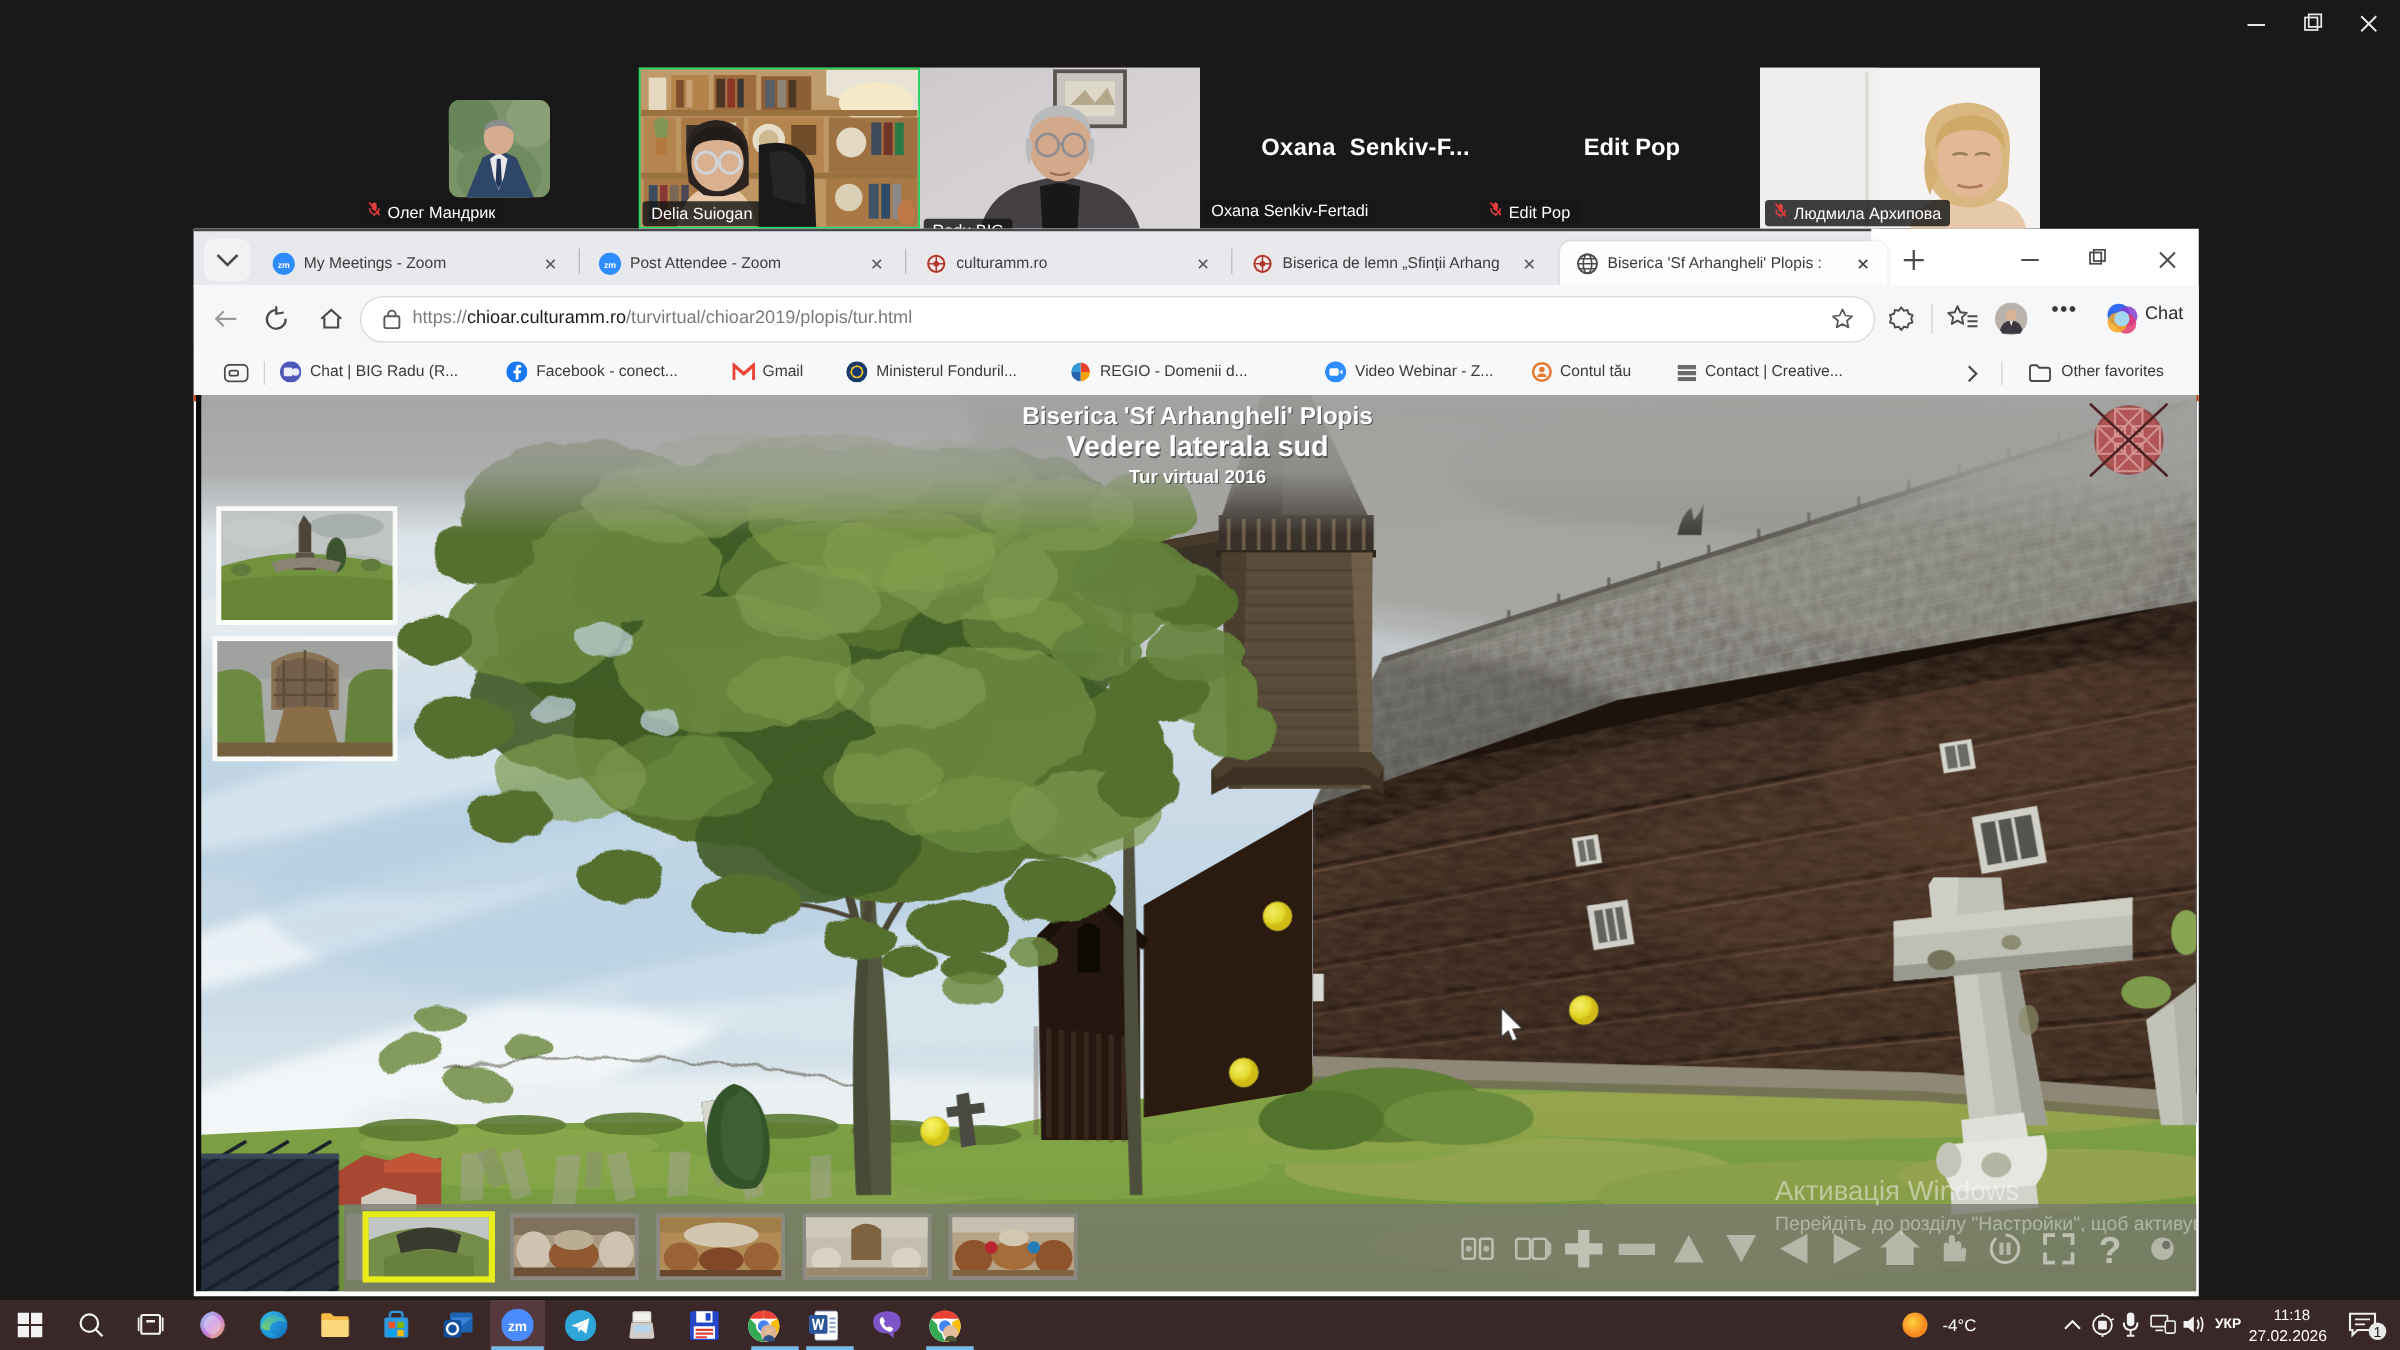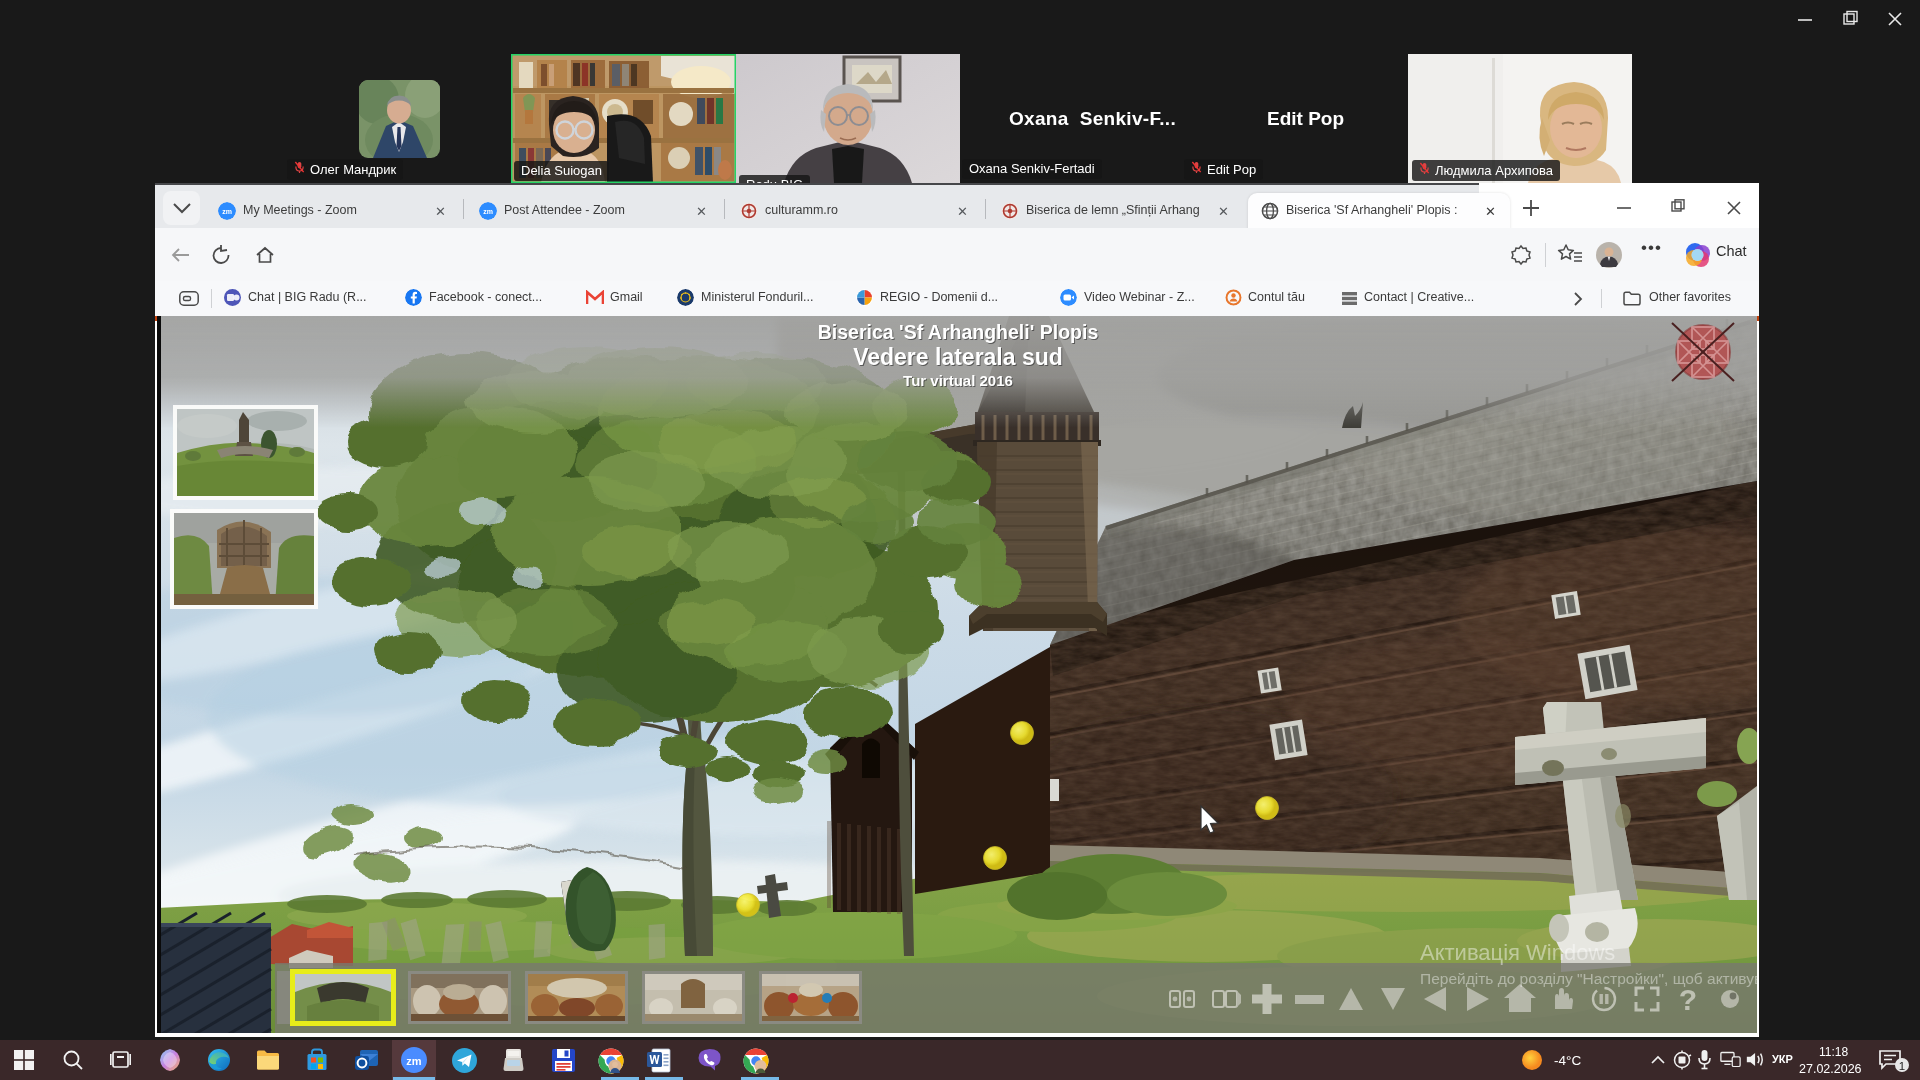--- a/index.html
+++ b/index.html
@@ -4,21 +4,21 @@
 <style>
   html,body{margin:0;padding:0;width:1920px;height:1080px;overflow:hidden;background:#191919;
     font-family:"Liberation Sans", sans-serif;}
   .abs{position:absolute;}
   .nlabel{position:absolute;background:rgba(22,22,22,.82);color:#fff;font-size:13px;
     padding:2px 7px 3px 7px;border-radius:3px;white-space:nowrap;text-align:center;}
   .micoff{display:inline-block;width:11px;height:13px;position:relative;margin-right:5px;}
   .bigname{position:absolute;color:#fff;font-size:19px;font-weight:bold;white-space:nowrap;}
   
   #bwin{position:absolute;left:155px;top:183px;width:1604px;height:854px;background:#fff;}
-  #tabbar{position:absolute;left:0;top:0;width:1324px;height:45px;background:#e7e9ec;border-top:2px solid #46474a;}
+  #tabbar{position:absolute;left:0;top:0;width:1324px;height:45px;background:#e7e9ec;border-top:2px solid #46474a;padding-left:18px;}
   .tab{position:absolute;top:8px;height:37px;}
   .tabt{position:absolute;left:38px;top:10px;font-size:12.5px;color:#3c3c3c;white-space:nowrap;overflow:hidden;}
   .tabx{position:absolute;top:11px;font-size:13px;color:#55585c;}
   .tsep{position:absolute;top:14px;width:1px;height:20px;background:#b7b9bd;}
   .ticon{position:absolute;left:13px;top:9px;width:18px;height:18px;border-radius:50%;}
   #toolbar{position:absolute;left:0;top:45px;width:1604px;height:53px;background:#f6f7f9;}
   #urlpill{position:absolute;left:133px;top:9px;width:1210px;height:35px;background:#fff;
      border:1px solid #d7d9dd;border-radius:18px;}
   #bookbar{position:absolute;left:0;top:98px;width:1604px;height:35px;background:#f7f8fa;border-bottom:5px solid #c2410c;}
   .bk{position:absolute;top:9px;font-size:12.5px;color:#3a3a3a;white-space:nowrap;}
@@ -255,20 +255,30 @@
       <path d="M115 3 L127 15 M127 3 L115 15" stroke="#4a4a4a" stroke-width="1.6"></path>
     </svg>
   </div>
   <div id="toolbar">
     <svg class="abs" style="left:14px;top:16px" width="110" height="22" viewBox="0 0 110 22">
       <path d="M20 11 L4 11 M10 5 L4 11 L10 17" fill="none" stroke="#9a9a9a" stroke-width="1.8"></path>
       <path d="M52 4 A7.5 7.5 0 1 0 59.5 11" fill="none" stroke="#4a4a4a" stroke-width="1.8"></path>
       <path d="M52 1 L52 7 L58 6" fill="none" stroke="#4a4a4a" stroke-width="1.8"></path>
       <path d="M88 11 L96 4 L104 11 M90.5 10 L90.5 18 L101.5 18 L101.5 10" fill="none" stroke="#4a4a4a" stroke-width="1.7"></path>
     </svg>
+    <div id="urlpill">
+      <svg class="abs" style="left:17px;top:9px" width="15" height="17" viewBox="0 0 15 17">
+          <rect x="1.5" y="6" width="12" height="9.5" rx="1.5" fill="none" stroke="#5a5a5a" stroke-width="1.5"></rect>
+          <path d="M4.5 6 L4.5 4.5 A3 3 0 0 1 10.5 4.5 L10.5 6" fill="none" stroke="#5a5a5a" stroke-width="1.5"></path>
+        </svg>
+      <div style="position:absolute;left:41px;top:8px;font-size:14.5px;color:#7b7b7b;">https://<span style="color:#1b1b1b">chioar.culturamm.ro</span>/turvirtual/chioar2019/plopis/tur.html</div>
+      <svg class="abs" style="right:16px;top:8px" width="18" height="18" viewBox="0 0 18 18">
+          <path d="M9 1.5 L11.3 6.4 L16.6 7 L12.6 10.6 L13.7 15.9 L9 13.2 L4.3 15.9 L5.4 10.6 L1.4 7 L6.7 6.4 Z" fill="none" stroke="#5a5a5a" stroke-width="1.4" stroke-linejoin="round"></path>
+        </svg>
+    </div>
     <svg class="abs" style="left:1355px;top:16px" width="22" height="22" viewBox="0 0 22 22">
         <path d="M11 2 L13 4.5 L16 4 L16.8 7 L20 8 L19 11 L20 14 L16.8 15 L16 18 L13 17.5 L11 20 L9 17.5 L6 18 L5.2 15 L2 14 L3 11 L2 8 L5.2 7 L6 4 L9 4.5 Z" fill="none" stroke="#4a4a4a" stroke-width="1.5"></path>
       </svg>
     <div style="position:absolute;left:1390px;top:15px;width:1px;height:24px;background:#cfd1d4"></div>
     <svg class="abs" style="left:1402px;top:15px" width="26" height="24" viewBox="0 0 26 24">
         <path d="M9 2 L11.2 6.8 L16.4 7.4 L12.5 10.9 L13.6 16.1 L9 13.5 L4.4 16.1 L5.5 10.9 L1.6 7.4 L6.8 6.8 Z" fill="none" stroke="#4a4a4a" stroke-width="1.5" stroke-linejoin="round"></path>
         <path d="M17 10 L25 10 M17 14 L25 14 M17 18 L25 18" stroke="#4a4a4a" stroke-width="1.5"></path>
       </svg>
     <svg class="abs" style="left:1441px;top:14px" width="26" height="26" viewBox="0 0 26 26">
       <circle cx="13" cy="13" r="13" fill="#b9b3ab"></circle>

